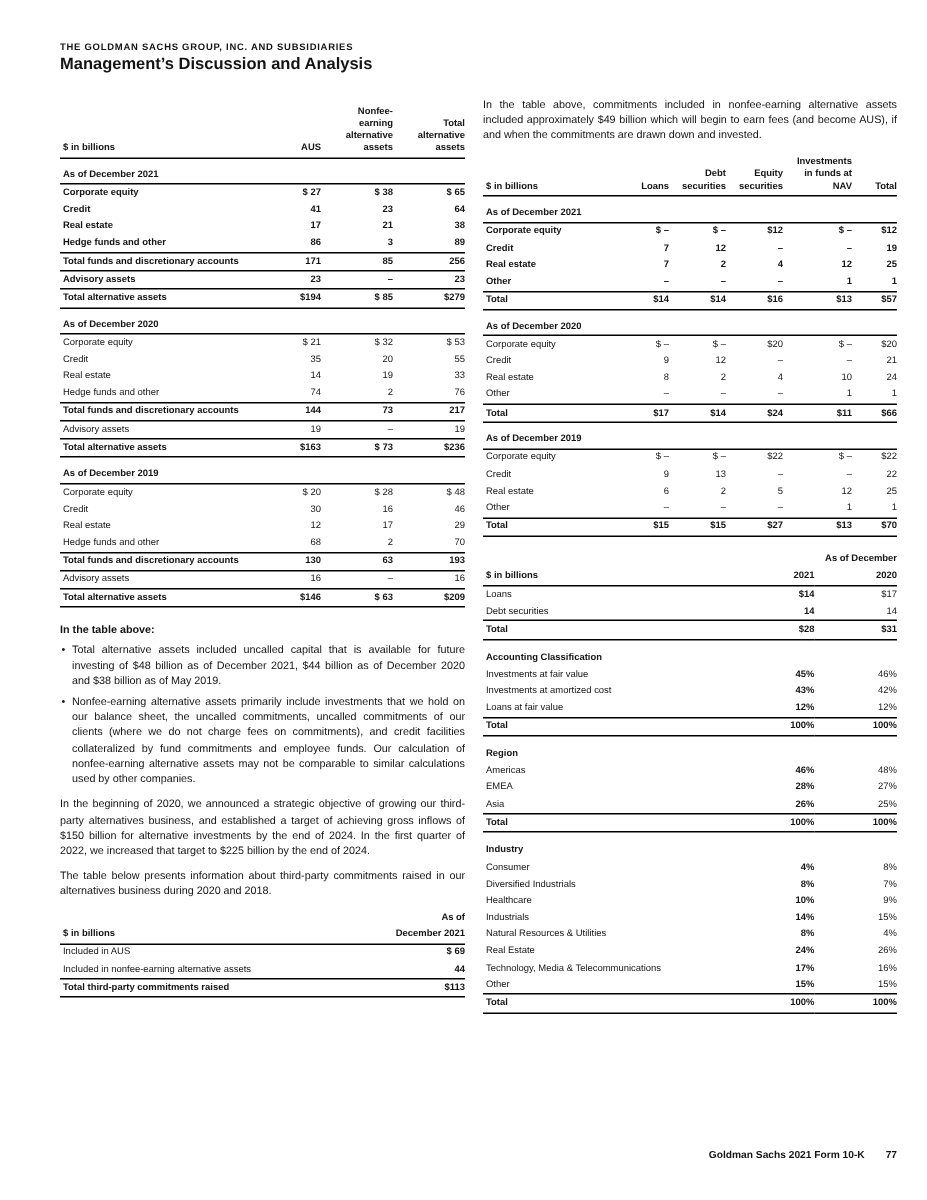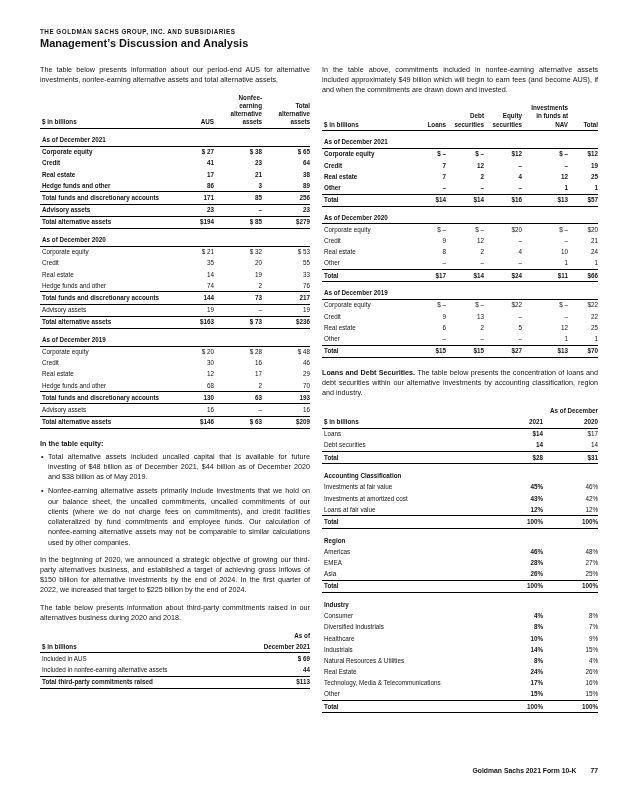--- a/index.html
+++ b/index.html
@@ -40,21 +40,20 @@
 <div class="page">
 
   <div class="header">
     <div class="eyebrow">THE GOLDMAN SACHS GROUP, INC. AND SUBSIDIARIES</div>
     <div class="title">Management’s Discussion and Analysis</div>
   </div>
 
   <div class="cols">
 
     <div class="col">
-      <p>The table below presents information about our period-end AUS for alternative investments, nonfee-earning alternative assets and total alternative assets.</p>
 
       <div class="tablewrap">
           <table>
             <colgroup>
               <col style="width: 126px;">
               <col style="width: 48px;">
               <col style="width: 48px;">
               <col style="width: 48px;">
             </colgroup>
             <thead>
@@ -198,21 +197,21 @@
               <tr class="total">
                 <td class="lbl">Total alternative assets</td>
                 <td class="num">$146</td>
                 <td class="num">$ 63</td>
                 <td class="num">$209</td>
               </tr>
             </tbody>
           </table>
         </div>
 
-      <div class="notes-head">In the table equity:</div>
+      <div class="notes-head">In the table above:</div>
       <ul class="bullets">
         <li>Total alternative assets included uncalled capital that is available for future investing of $48 billion as of December 2021, $44 billion as of December 2020 and $38 billion as of May 2019.</li>
         <li>Nonfee-earning alternative assets primarily include investments that we hold on our balance sheet, the uncalled commitments, uncalled commitments of our clients (where we do not charge fees on commitments), and credit facilities collateralized by fund commitments and employee funds. Our calculation of nonfee-earning alternative assets may not be comparable to similar calculations used by other companies.</li>
       </ul>
 
       <p>In the beginning of 2020, we announced a strategic objective of growing our third-party alternatives business, and established a target of achieving gross inflows of $150 billion for alternative investments by the end of 2024. In the first quarter of 2022, we increased that target to $225 billion by the end of 2024.</p>
       <p>The table below presents information about third-party commitments raised in our alternatives business during 2020 and 2018.</p>
 
       <div class="tablewrap">
           <table>
@@ -398,21 +397,20 @@
                 <td class="num">$15</td>
                 <td class="num">$15</td>
                 <td class="num">$27</td>
                 <td class="num">$13</td>
                 <td class="num">$70</td>
               </tr>
             </tbody>
           </table>
         </div>
 
-      <p><span class="lead">Loans and Debt Securities.</span><span> The table below presents the concentration of loans and debt securities within our alternative investments by accounting classification, region and industry.</span></p>
 
       <div class="tablewrap">
           <table>
             <colgroup>
               <col style="width: 166px;">
               <col style="width: 55px;">
               <col style="width: 55px;">
             </colgroup>
             <thead>
               <tr>

